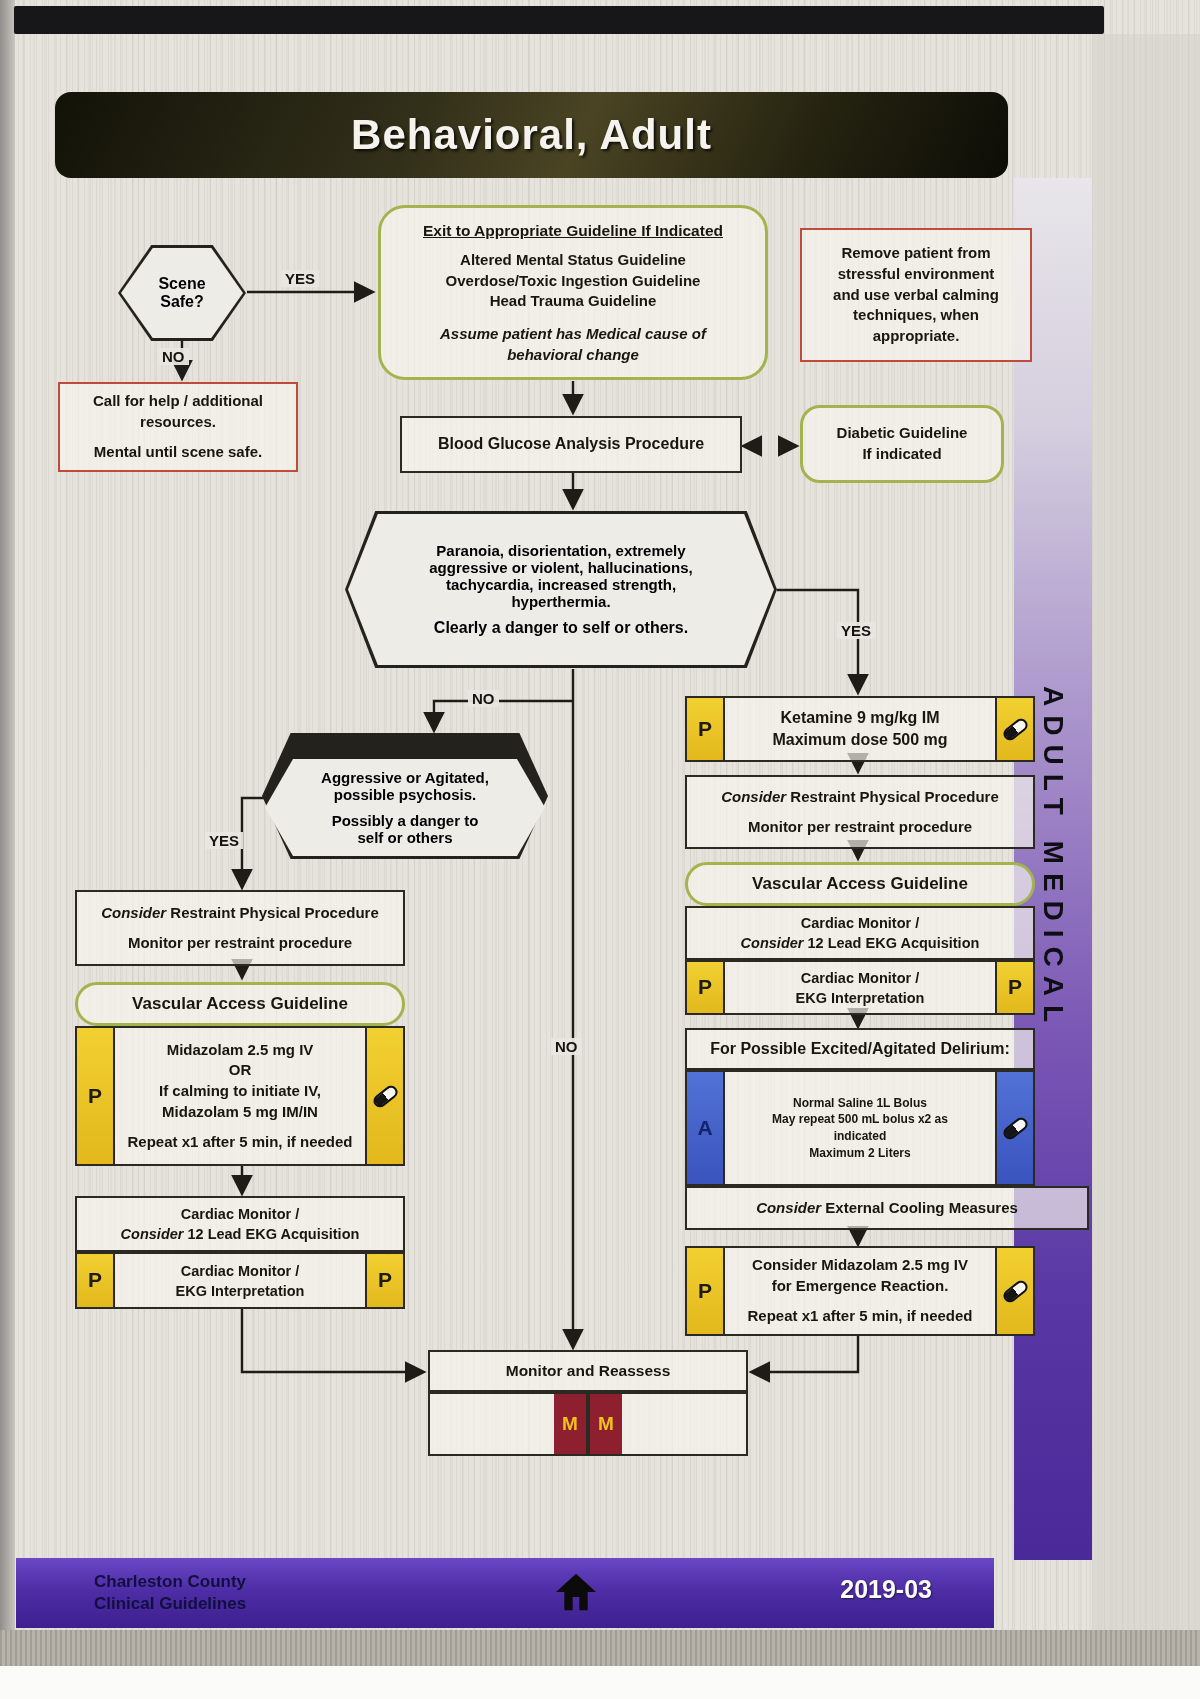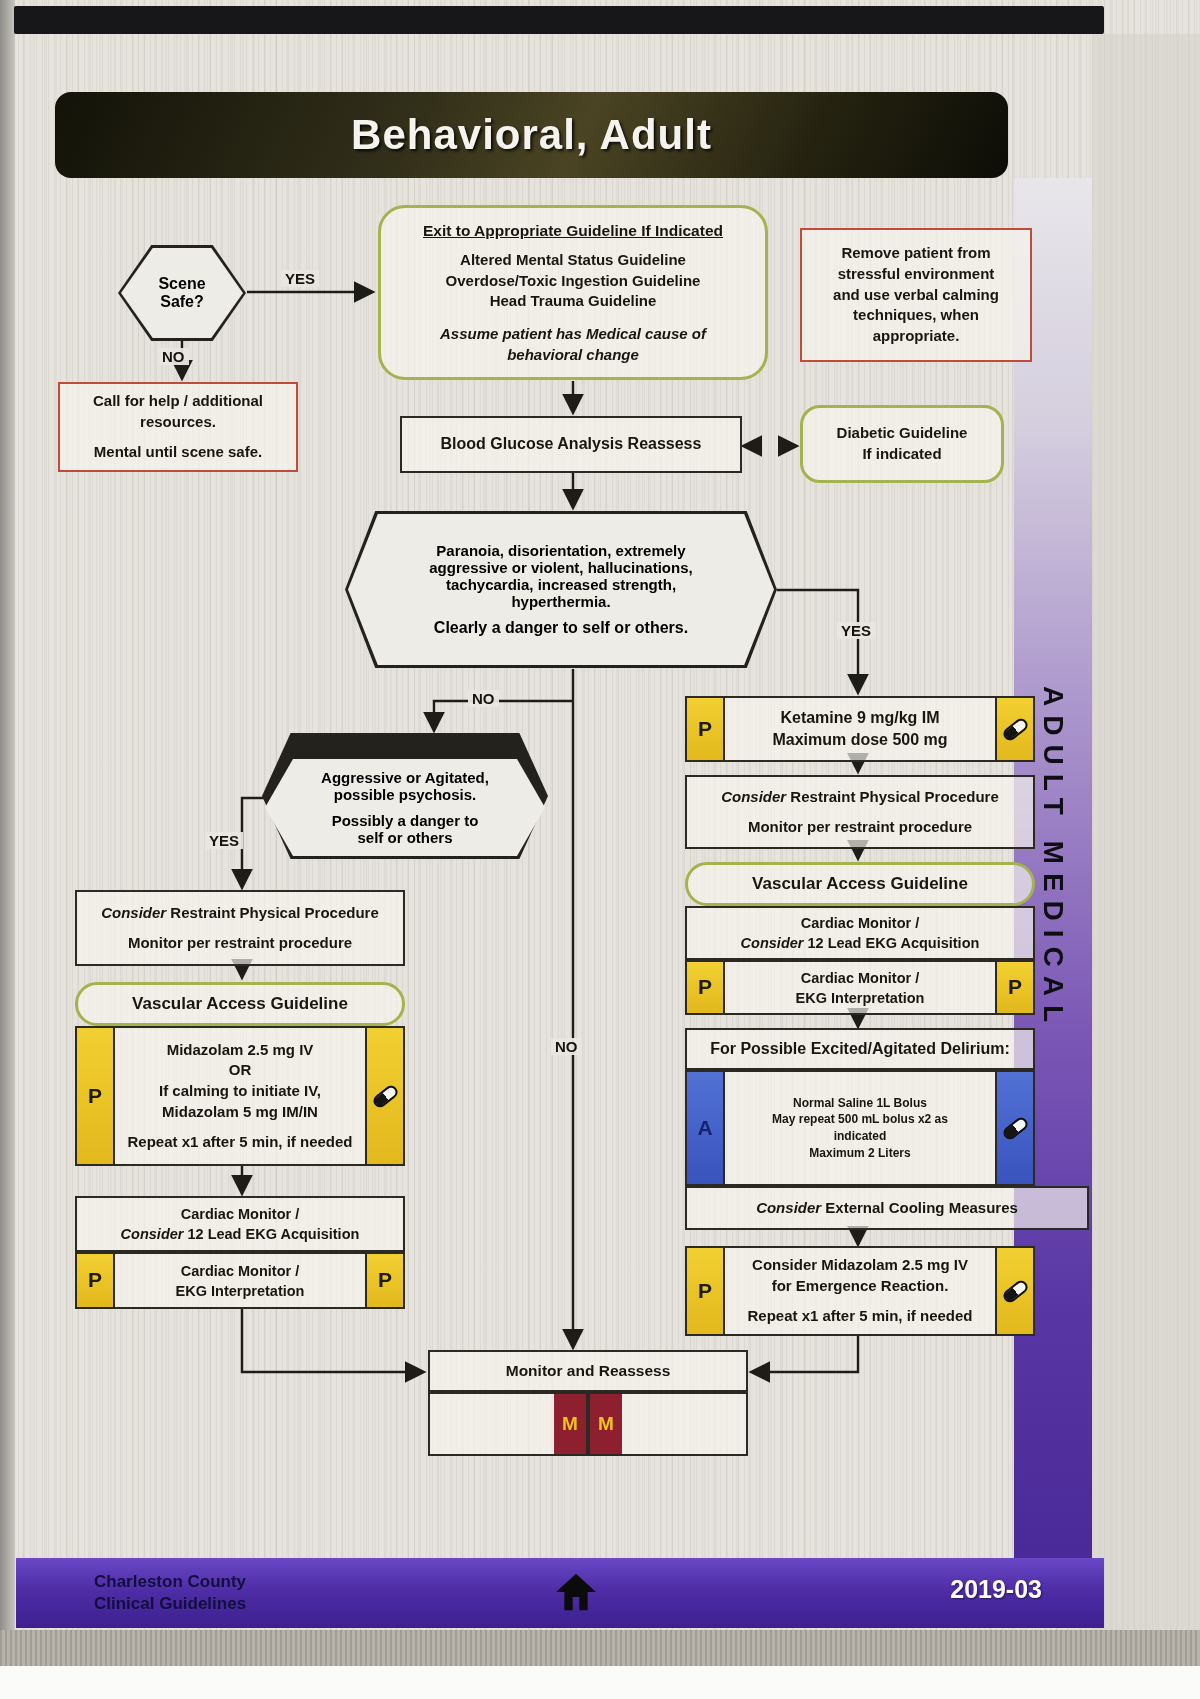--- a/index.html
+++ b/index.html
@@ -61,21 +61,21 @@
   .hexA .hx-b,.hexA .hx-i{clip-path:polygon(0% 50%,10% 0%,90% 0%,100% 50%,90% 100%,10% 100%);}
 
   .chip{position:absolute;font-weight:bold;font-size:15px;color:#141310;background:rgba(233,230,224,.95);padding:0 4px;}
 
   .ul{text-decoration:underline;}
   .it{font-style:italic;}
   .gap{margin-top:9px;}
   .note{font-style:italic;margin-top:12px;}
   svg.wires{position:absolute;left:0;top:0;pointer-events:none;}
 
-  .footer{position:absolute;left:16px;top:1558px;width:1088px;height:70px;
+  .footer{position:absolute;left:16px;top:1558px;width:978px;height:70px;
       background:linear-gradient(180deg,#6a48c6,#4e2da6 45%,#3e2090);display:flex;align-items:center;}
   .forg{margin-left:78px;font-weight:bold;font-size:17px;line-height:1.3;color:#120f3e;}
   .fhome{position:absolute;left:540px;top:14px;width:40px;height:40px;}
   .fcode{position:absolute;right:62px;top:17px;color:#fdfdfb;font-weight:bold;font-size:25px;text-shadow:1px 1px 2px rgba(0,0,0,.5);}
 </style>
 </head>
 <body>
 
 <div id="page">
   <div class="edge-left"></div>
@@ -152,21 +152,21 @@
 
   <div class="node red" style="left:800px;top:228px;width:232px;height:134px;">
     <div>Remove patient from</div>
     <div>stressful environment</div>
     <div>and use verbal calming</div>
     <div>techniques, when</div>
     <div>appropriate.</div>
   </div>
 
   <div class="node" style="left:400px;top:416px;width:342px;height:57px;font-size:16px;">
-    <div>Blood Glucose Analysis Reassess</div>
+    <div>Blood Glucose Analysis Procedure</div>
   </div>
 
   <div class="node green" style="left:800px;top:405px;width:204px;height:78px;">
     <div>Diabetic Guideline</div>
     <div>If indicated</div>
   </div>
 
   <div class="hexo hex6" style="left:345px;top:511px;width:432px;height:157px;">
     <div class="hx-b"></div>
     <div class="hx-i" style="font-size:15px;">

